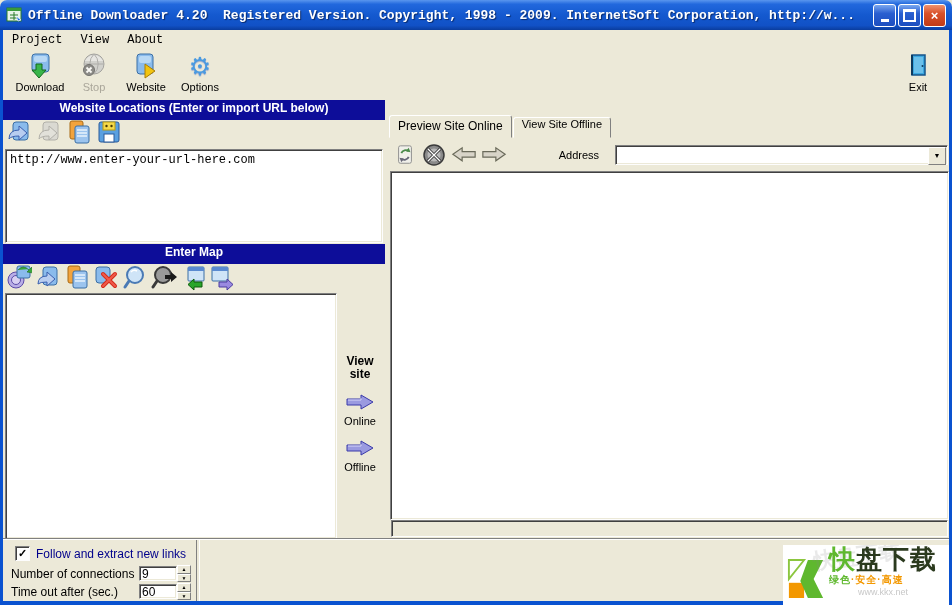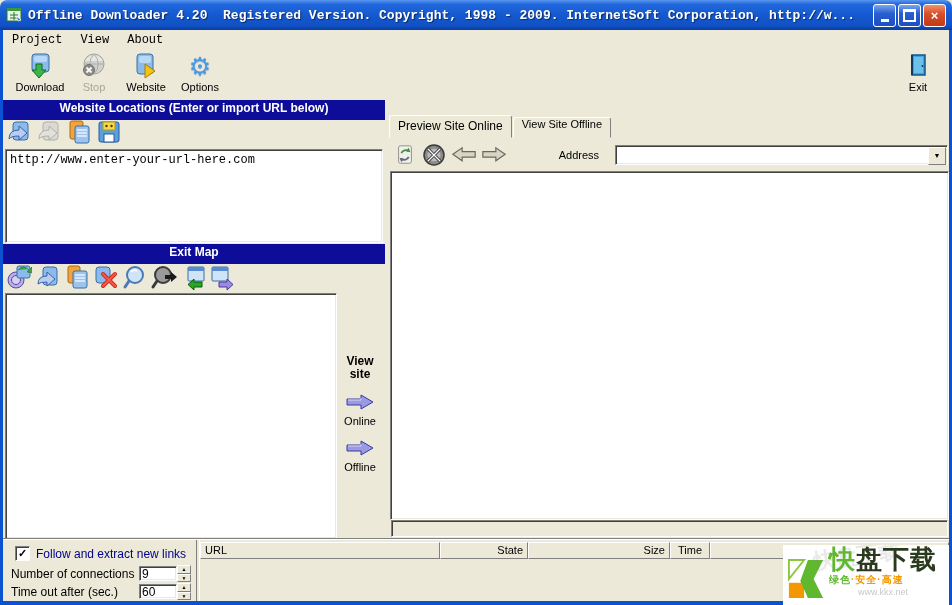--- a/index.html
+++ b/index.html
@@ -212,21 +212,21 @@
       <rect x="3" y="3" width="20" height="20" rx="2" fill="#5aa0e0" stroke="#2a5a9a"></rect>
       <rect x="7" y="3" width="12" height="8" fill="#f5d94a" stroke="#b89a10"></rect>
       <circle cx="10.5" cy="7" r="1.2" fill="#4a3a00"></circle>
         <circle cx="15.5" cy="7" r="1.2" fill="#4a3a00"></circle>
       <rect x="8" y="15" width="10" height="8" fill="#fff" stroke="#2a5a9a"></rect>
     </svg>
   </div>
 
   <div id="url-box" class="white sunken">http://www.enter-your-url-here.com</div>
 
-  <div class="navy" style="left:3px;top:244px;width:382px;">Exit Map</div>
+  <div class="navy" style="left:3px;top:244px;width:382px;">Enter Map</div>
 
   <div id="sitemap-toolbar">
     <svg viewBox="0 0 26 26" width="26">
       <circle cx="10" cy="16" r="8" fill="#b9aee6" stroke="#5a4aa8"></circle>
       <circle cx="10" cy="16" r="4.5" fill="#d8d0f2" stroke="#5a4aa8"></circle>
       <rect x="11" y="2" width="13" height="12" rx="2" fill="#8abbec" stroke="#3a6ea5"></rect>
       <path d="M12 6 q5 -6 11 0 l-2 2 6 1 -1 -6 -2 2" fill="#3aa53a" stroke="#1a6a1a" stroke-width=".6"></path>
     </svg>
     <svg viewBox="0 0 26 26" width="26">
       <rect x="8" y="3" width="14" height="18" rx="3" fill="#8abbec" stroke="#3a6ea5"></rect>
@@ -353,27 +353,20 @@
 
     <div class="spin-row" style="top:43px;">
       <span class="lbl">Time out after (sec.)</span>
       <span class="spin-val sunken">60</span>
       <span class="spin-btns">
         <span>▲</span>
         <span>▼</span>
       </span>
     </div>
 
-    <div id="grid-header">
-      <span class="th" style="width:240px;">URL</span>
-      <span class="th r" style="width:88px;">State</span>
-      <span class="th r" style="width:142px;">Size</span>
-      <span class="th" style="width:40px;text-align:center;">Time</span>
-      <span class="th" style="width:239px;"></span>
-    </div>
   </div>
 
   <div id="watermark">
     <svg class="wm-k" viewBox="0 0 40 44" width="38">
       <polygon points="2,2 18,2 2,22" fill="#fff" stroke="#8cc63f" stroke-width="2"></polygon>
       <rect x="2" y="26" width="16" height="16" fill="#f39800"></rect>
       <polygon points="22,2 38,2 28,22 38,42 22,42 14,24" fill="#5fb82e"></polygon>
     </svg>
     <div class="wm-txt">
       <div class="wm-title">

